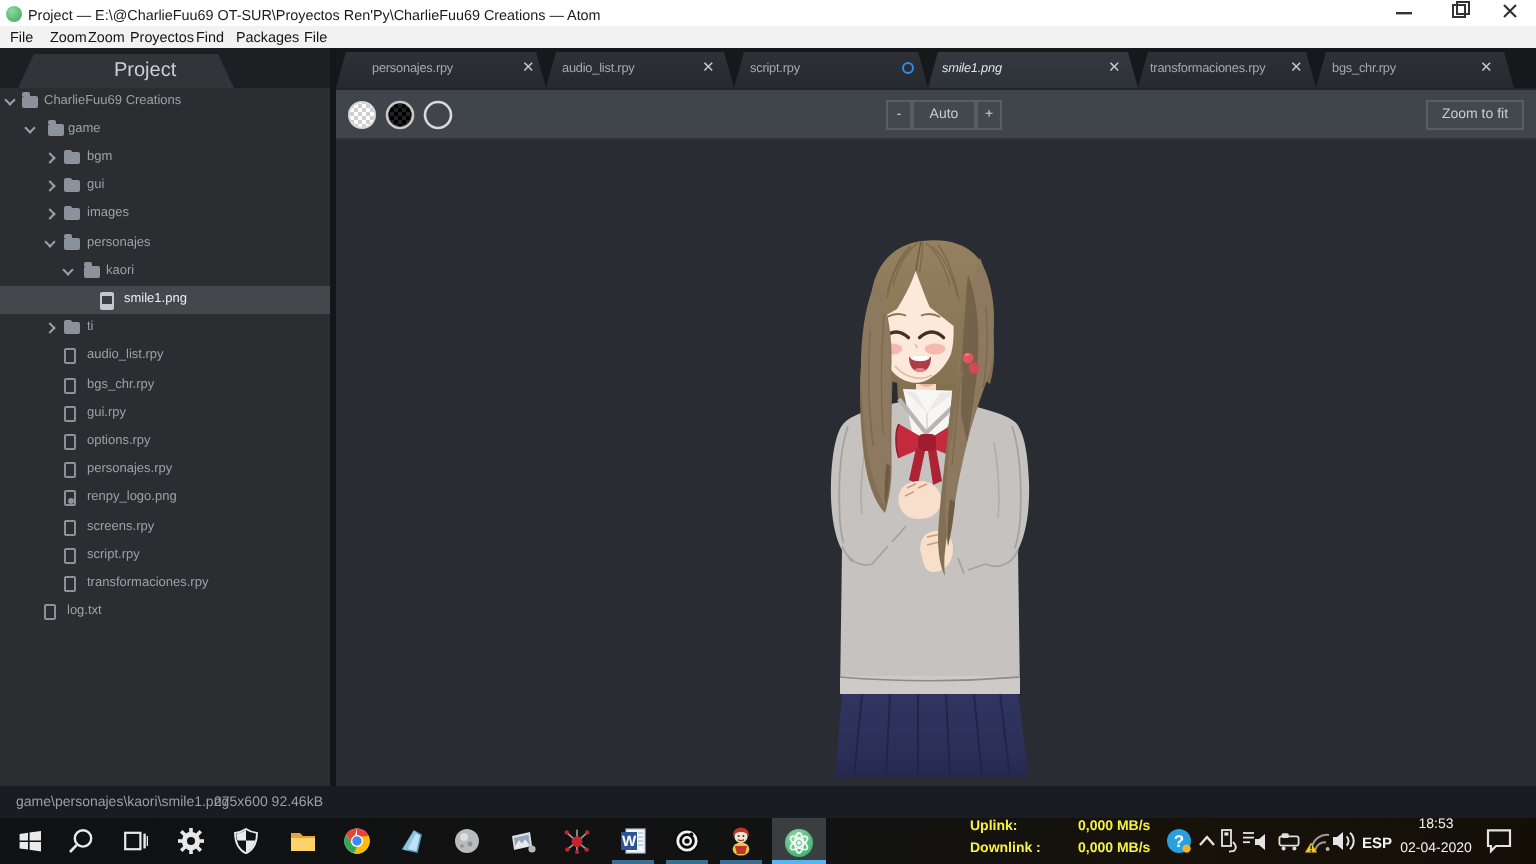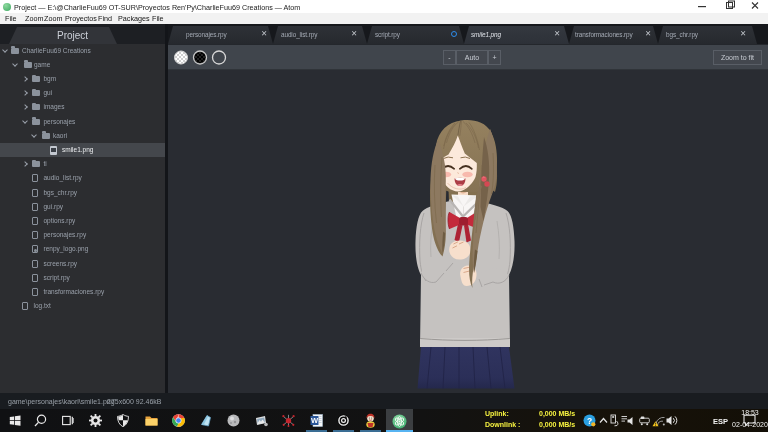--- a/index.html
+++ b/index.html
@@ -41,21 +41,21 @@
 #imgarea { left:168px; top:70px; width:600px; height:323px; background:#292c32; }
 
 #statusbar { left:0; top:393px; width:768px; height:16px; background:#191c20; }
 #statustxt { left:8px; top:397.5px; font-size:7px; color:#99a0a8; white-space:nowrap; }
 
 #taskbar { left:0; top:409px; width:768px; height:23px;
   background:linear-gradient(90deg,#101113 0%, #121212 55%, #171209 80%, #130f07 100%); }
 .underline { position:absolute; top:430px; height:2px; background:#4694d1; }
 #atomhl { position:absolute; left:386px; top:409px; width:27px; height:23px; background:#3b3e41; }
 .yellow { color:#f7f340; font-size:7px; font-weight:bold; white-space:nowrap; }
-.traytxt { color:#f2f2f2; font-size:7px; white-space:nowrap;margin-left:32px; }
+.traytxt { color:#f2f2f2; font-size:7px; white-space:nowrap; }
 </style>
 </head>
 <body>
 
 <div class="abs" id="titlebar"></div>
 <div class="abs" id="atomico"></div>
 <div class="abs" id="titletxt">Project — E:\@CharlieFuu69 OT-SUR\Proyectos Ren'Py\CharlieFuu69 Creations — Atom</div>
 <svg class="abs" style="left:694px;top:0;width:70px;height:13px" viewBox="0 0 70 13">
   <rect x="4" y="6" width="8" height="1.2" fill="#333"></rect>
   <rect x="32.5" y="2.5" width="6" height="6" fill="none" stroke="#333" stroke-width="1"></rect>

